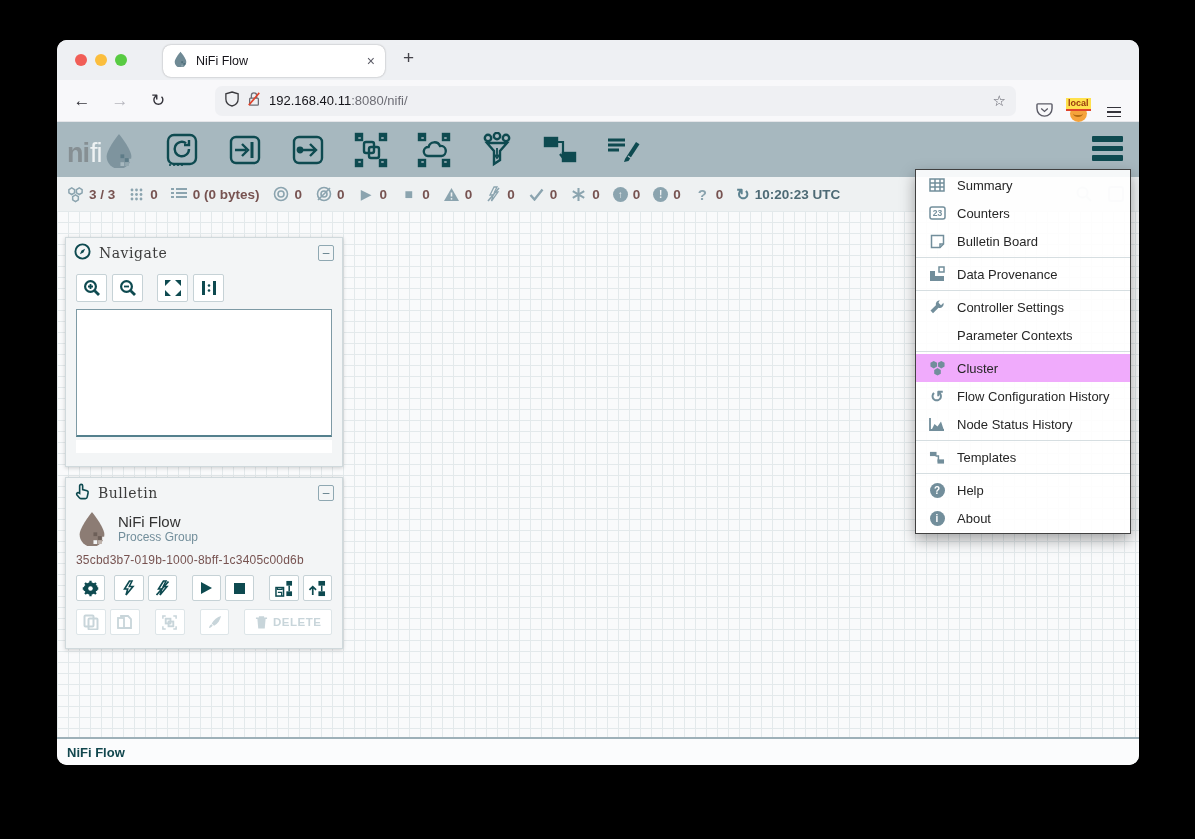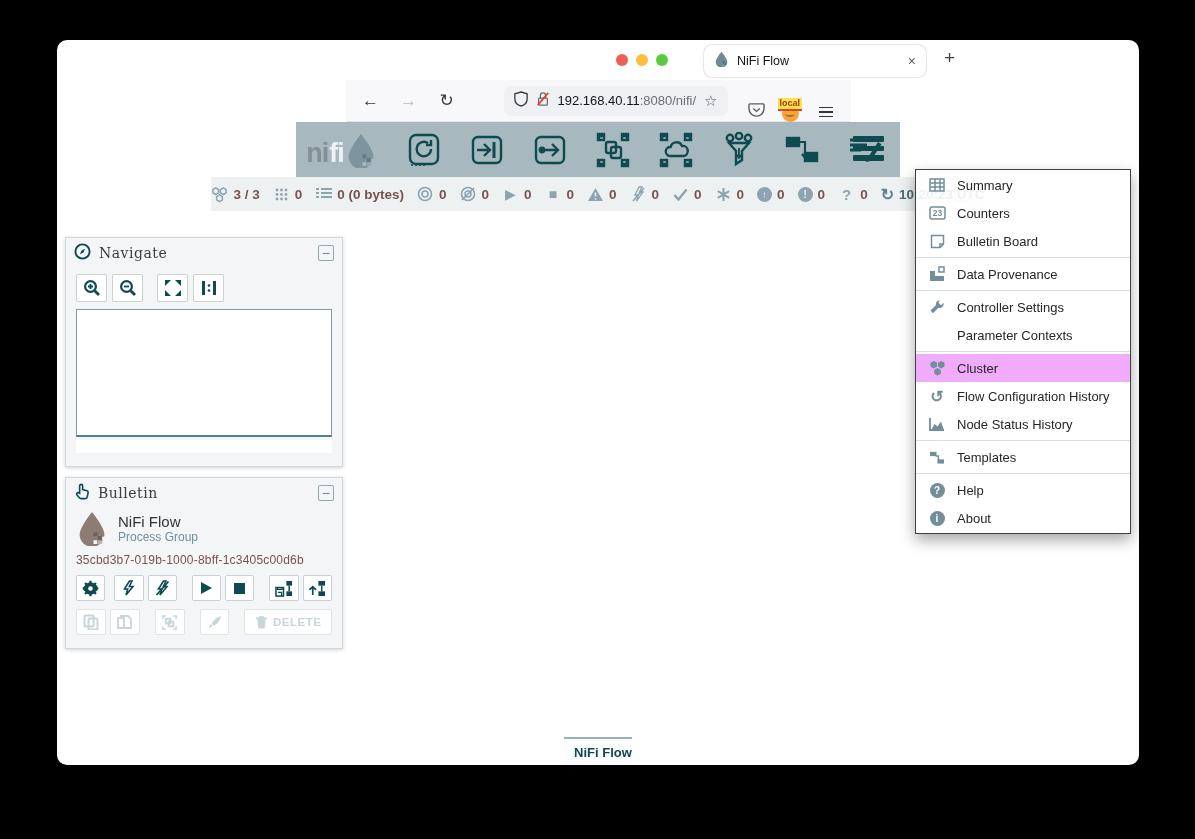--- a/index.html
+++ b/index.html
@@ -1,18 +1,18 @@
 <!DOCTYPE html>
 <html><head>
 <meta charset="utf-8">
 <style>
   * { margin:0; padding:0; box-sizing:border-box; }
   html,body { width:1195px; height:839px; background:#000; font-family:"Liberation Sans", sans-serif; overflow:hidden; }
   .stage { position:relative; width:1195px; height:839px; background:#000; }
-  .window { position:absolute; left:57px; top:40px; width:1082px; height:725px; border-radius:10px; overflow:hidden; background:#fff; display:flex; flex-direction:column; box-shadow:0 10px 30px rgba(0,0,0,.6);align-items:center; }
+  .window { position:absolute; left:57px; top:40px; width:1082px; height:725px; border-radius:10px; overflow:hidden; background:#fff; display:flex; flex-direction:column; box-shadow:0 10px 30px rgba(0,0,0,.6); }
 
   
   .tab-bar { position:relative; height:40px; background:#eef0f3; flex:0 0 auto; }
   .traffic { position:absolute; top:14px; left:18px; display:flex; gap:8px; }
   .light { width:12px; height:12px; border-radius:50%; }
   .light.red { background:#f15e57; } .light.yellow { background:#fbbe3d; } .light.green { background:#58cb42; }
   .tab { position:absolute; left:106px; top:5px; width:222px; height:32px; background:#fff; border-radius:8px; box-shadow:0 0 2px rgba(0,0,0,.35); display:flex; align-items:center; padding:0 10px; gap:8px; }
   .tab-title { font-size:12.5px; color:#15141a; flex:1; white-space:nowrap; overflow:hidden; }
   .tab-close { font-size:14px; color:#5b5b66; cursor:default; }
   .new-tab { position:absolute; left:346px; top:7px; font-size:19px; color:#44434a; font-weight:300; }
@@ -29,29 +29,29 @@
   .avatar { position:absolute; left:1px; bottom:0; width:17px; height:17px; border-radius:50%; background:#f5a33b; overflow:hidden; }
   .avatar:after { content:""; position:absolute; left:3px; top:5px; width:10px; height:5px; border-bottom:2px solid #b36b13; border-radius:50%; }
   .local-badge { position:absolute; top:-4px; left:-3px; background:#ffe14d; color:#9a3b10; font-size:9px; font-weight:bold; padding:0 2px 1px; border-bottom:2px solid #e0432c; line-height:10px; }
   .burger { display:flex; flex-direction:column; gap:3px; }
   .burger span { width:14px; height:1.6px; background:#35343b; }
 
   
   .nifi-header { height:55px; background:#a7b8bf; display:flex; align-items:center; padding:0 16px 0 10px; flex:0 0 auto; position:relative; }
   .logo { display:flex; align-items:flex-end; gap:1px; }
   .logo .ni { font-size:27px; font-weight:bold; color:#868f93; letter-spacing:-1px; line-height:30px; }
-  .logo .fi { font-size:27px; font-weight:bold; color:#eef2f3; letter-spacing:-1px; line-height:30px; }
+  .logo .fi { font-size:27px; font-weight:normal; color:#eef2f3; letter-spacing:-1px; line-height:30px; }
   .tools { display:flex; align-items:center; gap:25px; margin-left:28px; }
   .tool { width:38px; height:38px; display:flex; align-items:center; justify-content:center; }
   .tool svg { stroke:#0e4a50; fill:none; stroke-width:2.4; }
   .nifi-burger { position:absolute; right:16px; top:14px; display:flex; flex-direction:column; gap:4px; }
   .nifi-burger span { width:31px; height:5.5px; background:#0e4a50; border-radius:1px; }
 
   
-  .status-bar { height:34px; background:#eef1f2; display:flex; align-items:center; padding:0 0; gap:13px; flex:0 0 auto; position:relative; }
+  .status-bar { height:34px; background:#eef1f2; display:flex; align-items:center; padding:0 10px; gap:13px; flex:0 0 auto; position:relative; }
   .sb-item { display:flex; align-items:center; gap:5px; }
   .sb-ic { color:#8ba4af; display:flex; align-items:center; justify-content:center; width:17px; height:17px; font-size:14px; }
   .sb-ic svg { stroke:#8ba4af; fill:none; stroke-width:1.6; }
   .sb-val { font-size:13.5px; font-weight:bold; color:#775351; }
   .sb-time { font-size:13.5px; font-weight:bold; color:#4d6a75; white-space:nowrap; }
   .sb-refresh { color:#5c8290; font-size:16px; font-weight:bold; }
   .circle-ic { width:15px; height:15px; border-radius:50%; background:#8ba4af; color:#eef1f2; font-size:10px; font-weight:bold; display:flex; align-items:center; justify-content:center; }
   .ghost { position:absolute; top:8px; opacity:.45; }
   .ghost svg { stroke:#aebcc3; fill:none; stroke-width:2; }
 

